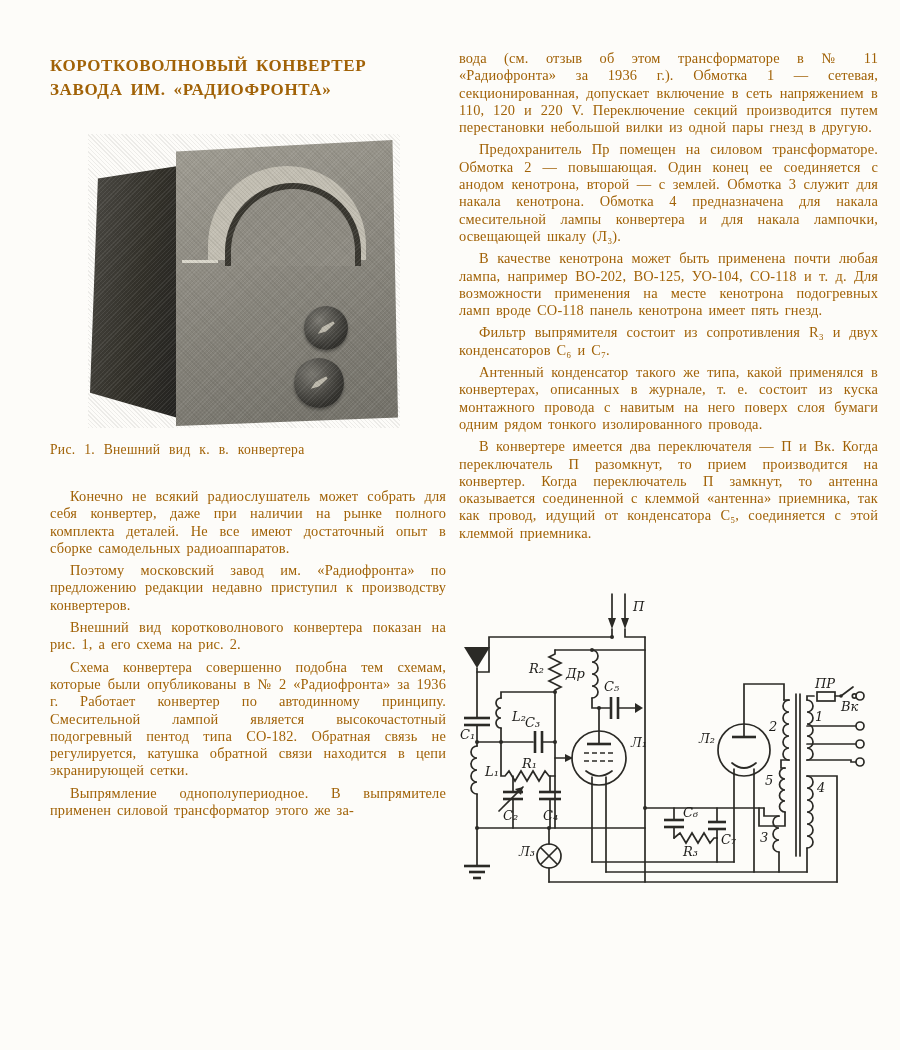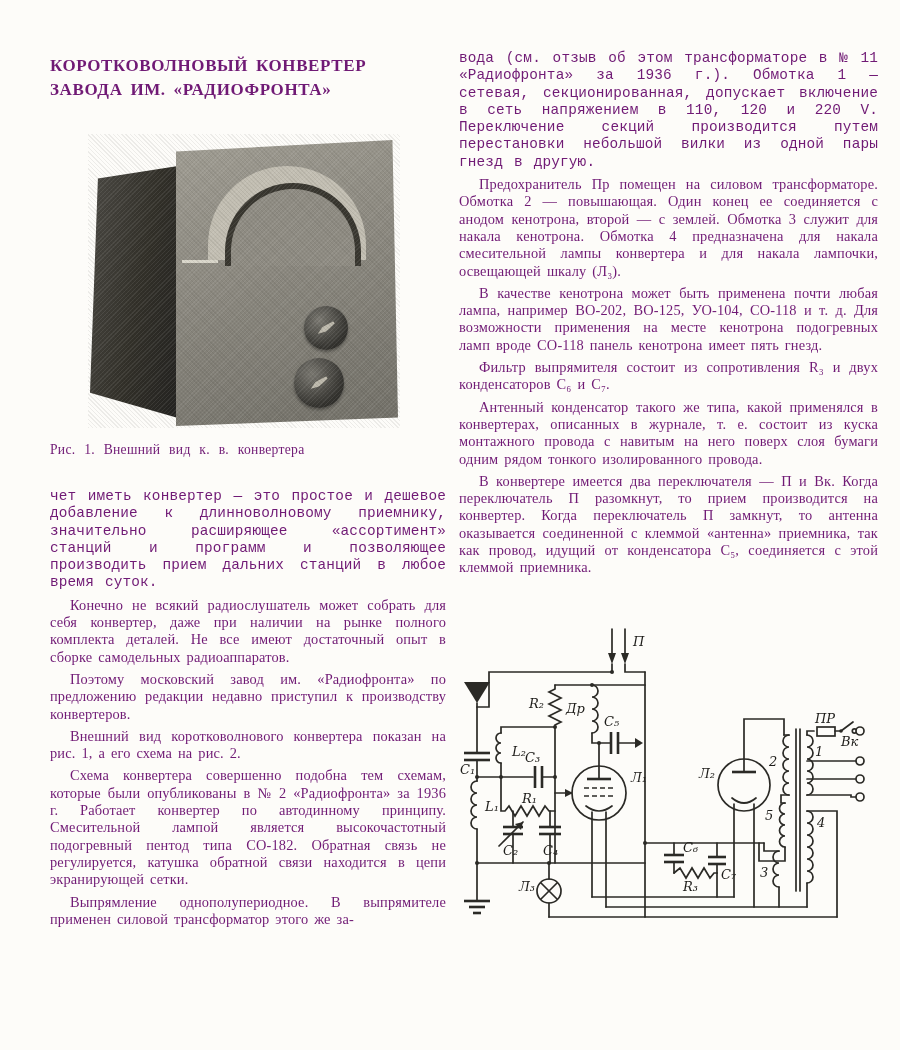--- a/index.html
+++ b/index.html
@@ -1,33 +1,33 @@
 <!DOCTYPE html>
 <html><head>
 <meta charset="utf-8">
 <style>
   html,body{margin:0;padding:0;background:#d9d9d6;}
   .page{
     position:relative;width:900px;height:1050px;margin:0 auto;
     background:#fdfcf9;overflow:hidden;
     font-family:"Liberation Serif","DejaVu Serif",serif;
-    color:#701a75;
+    color:#a16207;
   }
   .col{position:absolute;text-align:justify;}
   .col-left{left:50px;top:54px;width:396px;}
   .col-right{left:459px;top:50px;width:419px;}
   .title{
     font-size:17px;font-weight:bold;line-height:24px;
     letter-spacing:.6px;word-spacing:3px;text-align:left;margin:0 0 18px 0;
   }
   p.body{
     font-size:14.4px;line-height:17.3px;margin:0 0 5px 0;
     text-indent:20px;word-spacing:2.2px;letter-spacing:.15px;
   }
-  p.cont{text-indent:0;font-family:Liberation Mono, monospace;}
+  p.cont{text-indent:0;}
   .fig-caption{
     font-size:13.6px;font-weight:normal;text-align:left;
     word-spacing:5px;letter-spacing:.3px;margin:14px 0 30px 0;
   }
   .fig2-caption{margin:10px 0 0 2px;}
   
   .photo-wrap{position:relative;width:312px;height:294px;margin:32px 0 0 38px;}
   .ph-side{
     position:absolute;left:2px;top:32px;width:88px;height:252px;
     background:linear-gradient(100deg,#4c4a45 0%,#323029 55%,#232220 100%);
@@ -94,21 +94,20 @@
         </div>
         <div class="ph-dial-mark"></div>
         <div class="ph-knob ph-knob-1"></div>
         <div class="ph-knob ph-knob-2"></div>
       </div>
       <div class="ph-grain"></div>
     </div>
 
     <div class="fig-caption">Рис. 1. Внешний вид к. в. конвертера</div>
 
-    <p class="body cont">чет иметь конвертер — это простое и дешевое добавление к длинноволновому приемнику, значительно расширяющее «ассортимент» станций и программ и позволяющее производить прием дальних станций в любое время суток.</p>
     <p class="body">Конечно не всякий радиослушатель может собрать для себя конвертер, даже при наличии на рынке полного комплекта деталей. Не все имеют достаточный опыт в сборке самодельных радиоаппаратов.</p>
     <p class="body">Поэтому московский завод им. «Радиофронта» по предложению редакции недавно приступил к производству конвертеров.</p>
     <p class="body">Внешний вид коротковолнового конвертера показан на рис. 1, а его схема на рис. 2.</p>
     <p class="body">Схема конвертера совершенно подобна тем схемам, которые были опубликованы в № 2 «Радиофронта» за 1936 г. Работает конвертер по автодинному принципу. Смесительной лампой является высокочастотный подогревный пентод типа СО-182. Обратная связь не регулируется, катушка обратной связи находится в цепи экранирующей сетки.</p>
     <p class="body">Выпрямление однополупериодное. В выпрямителе применен силовой трансформатор этого же за-</p>
   </div>
 
   <div class="col col-right">
     <p class="body cont">вода (см. отзыв об этом трансформаторе в № 11 «Радиофронта» за 1936 г.). Обмотка 1 — сетевая, секционированная, допускает включение в сеть напряжением в 110, 120 и 220 V. Переключение секций производится путем перестановки небольшой вилки из одной пары гнезд в другую.</p>
     <p class="body">Предохранитель Пр помещен на силовом трансформаторе. Обмотка 2 — повышающая. Один конец ее соединяется с анодом кенотрона, второй — с землей. Обмотка 3 служит для накала кенотрона. Обмотка 4 предназначена для накала смесительной лампы конвертера и для накала лампочки, освещающей шкалу (Л₃).</p>

